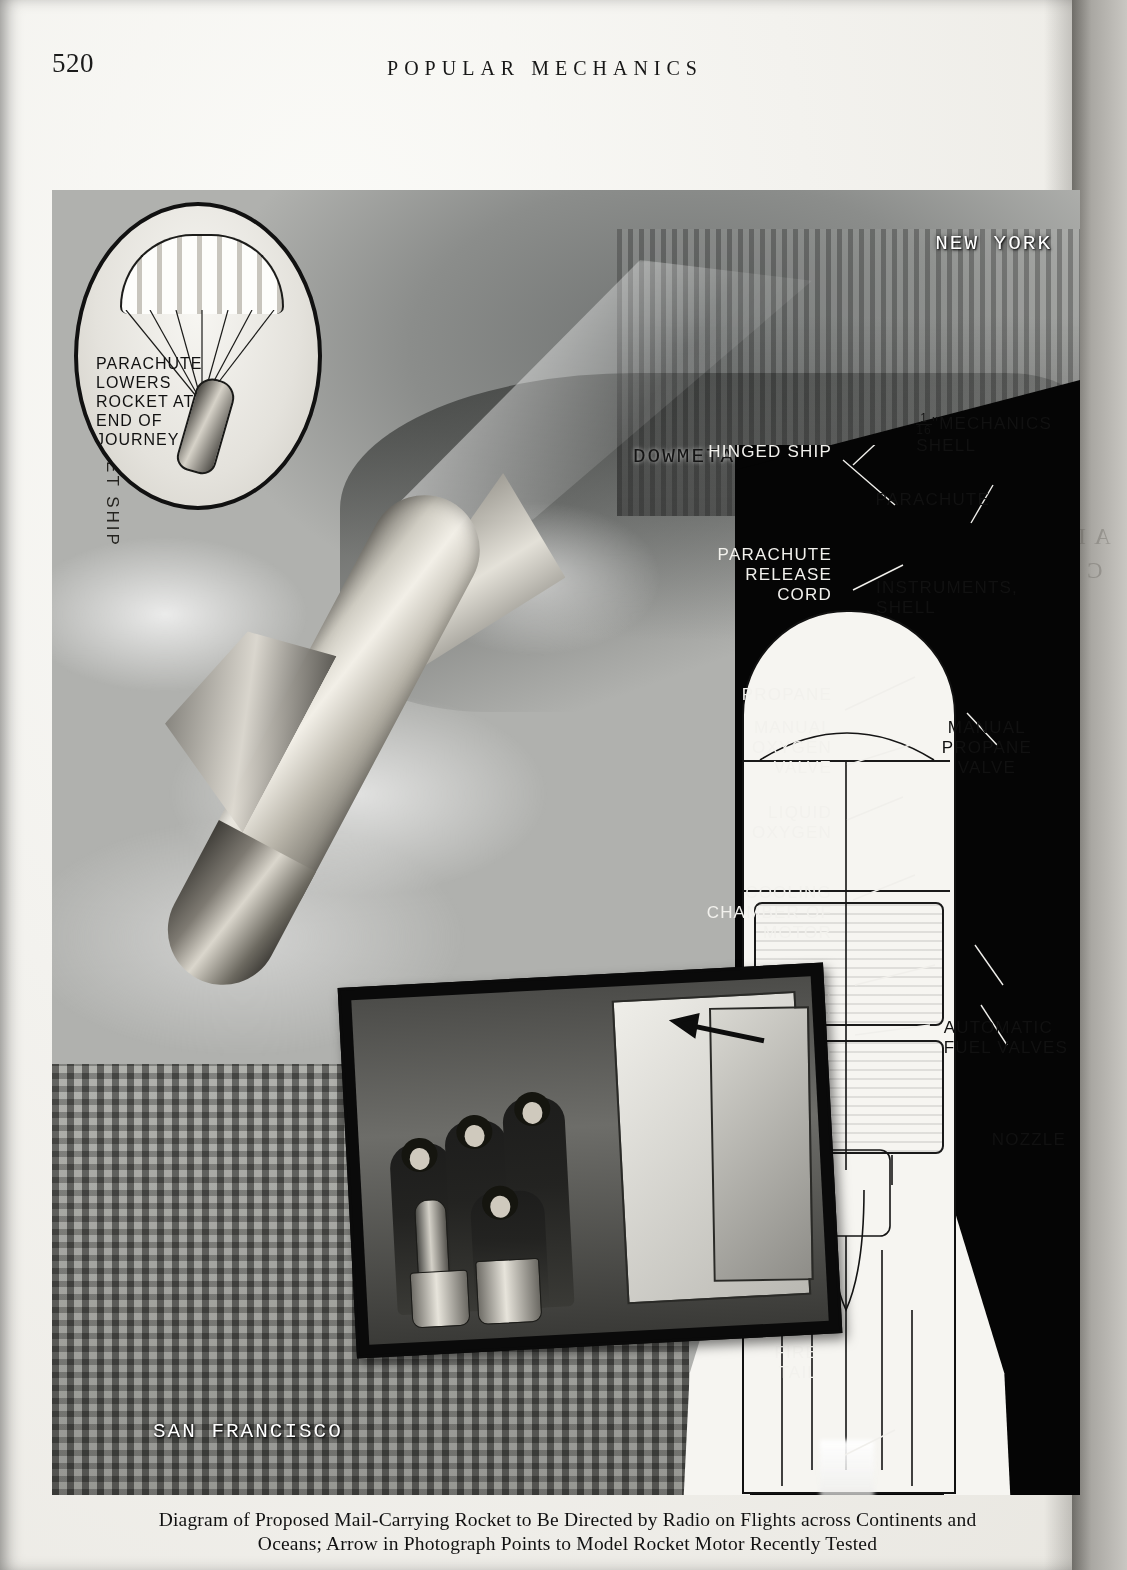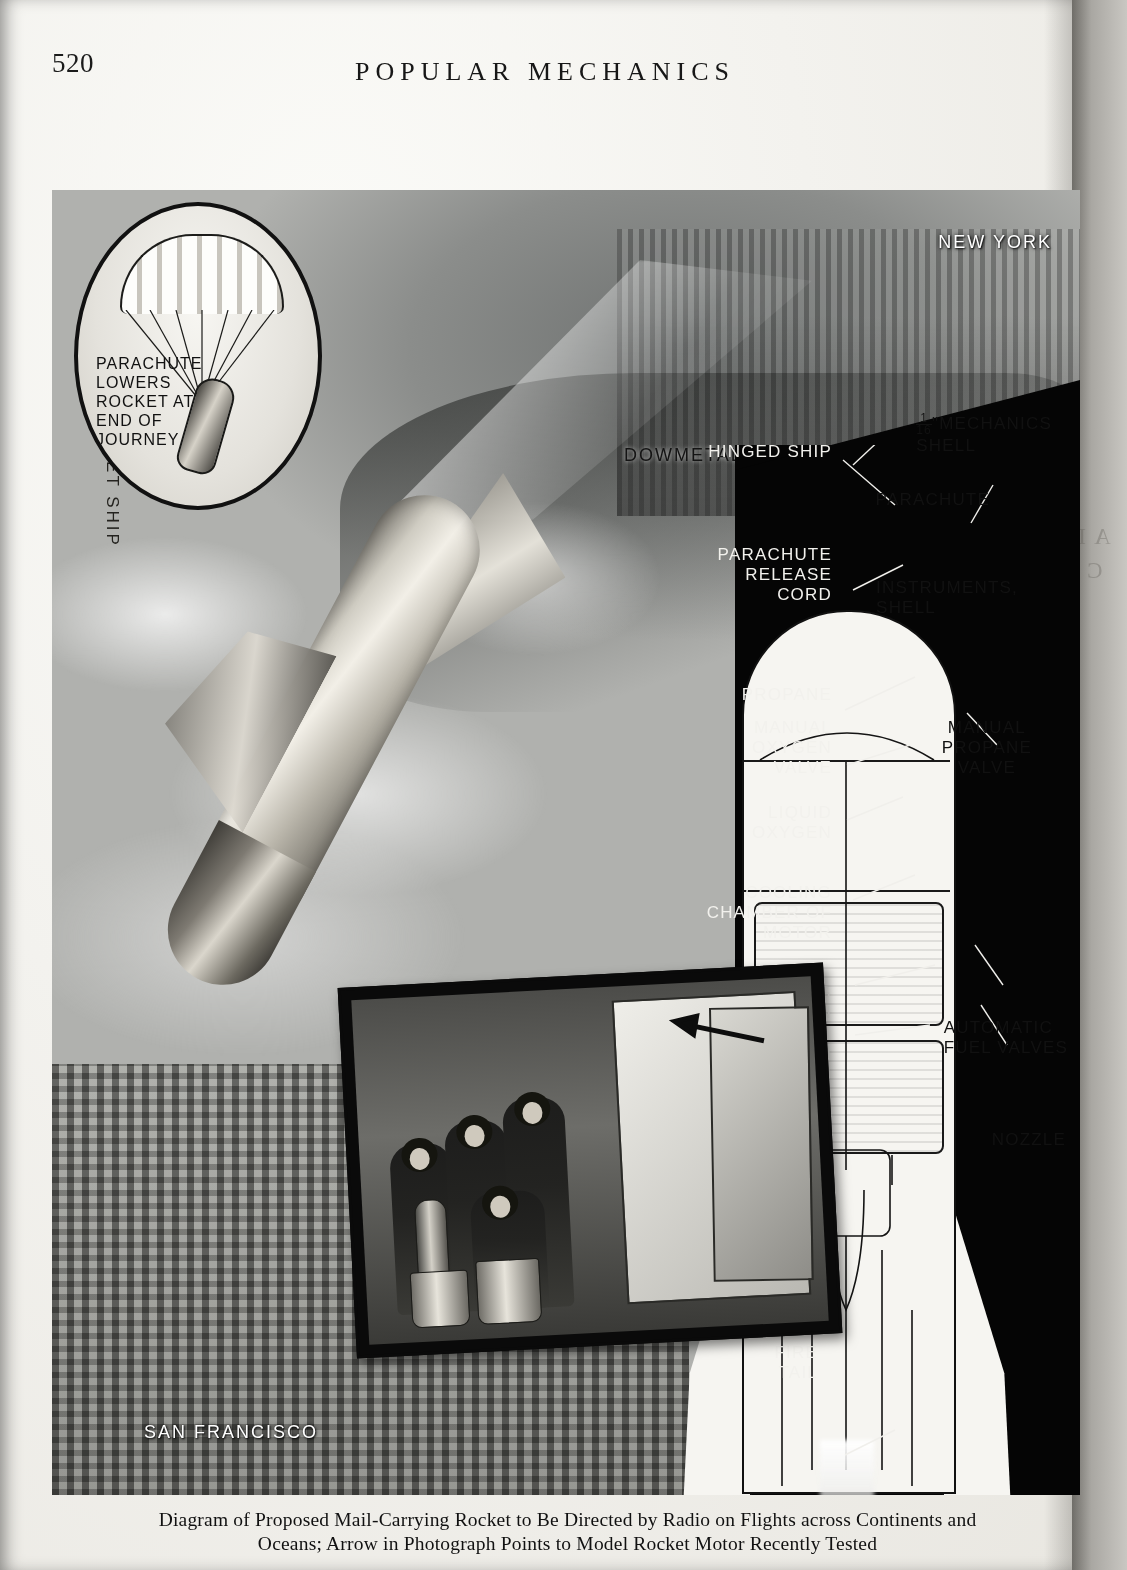--- a/index.html
+++ b/index.html
@@ -40,21 +40,21 @@
     position: absolute;
     left: 52px; top: 48px;
     font-size: 27px;
     color: #1b1b1b;
     letter-spacing: .5px;
   }
   .running-head {
     position: absolute;
     left: 0; top: 57px; width: 1090px;
     text-align: center;
-    font-size: 26px;
+    font-size: 20px;
     letter-spacing: 6px;
     color: #171717;
   }
   .headline {
     position: absolute;
     left: 0; top: 105px; width: 1090px;
     text-align: center;
     font-size: 45px;
     font-weight: bold;
     color: #0c0c0c;
@@ -244,25 +244,26 @@
     font-size:17px;
     line-height:20px;
     letter-spacing:1.2px;
     color:#f2f1ed;
   }
   .cut-label.dark{ color:#111; }
   .cut-label.r-al{ text-align:right; }
 
   .map-label{
     position:absolute;
-    font-family:Liberation Sans, sans-serif;
-    font-size:18px;
+    font-family:Liberation Mono, monospace;
+    font-size:21px;
     letter-spacing:2px;
     color:#fff;
     text-shadow: 0 0 4px rgba(0,0,0,.85), 1px 1px 2px rgba(0,0,0,.9);
+    margin-left: 9px;
   }
   .map-label.dark{ color:#141414; text-shadow:0 0 4px rgba(255,255,255,.7); }
 
   
   .photo{
     position:absolute; left:295px; top:785px;
     width: 480px; height: 365px;
     background:#0a0a0a;
     border:3px solid #0a0a0a;
     transform: rotate(-3deg);

